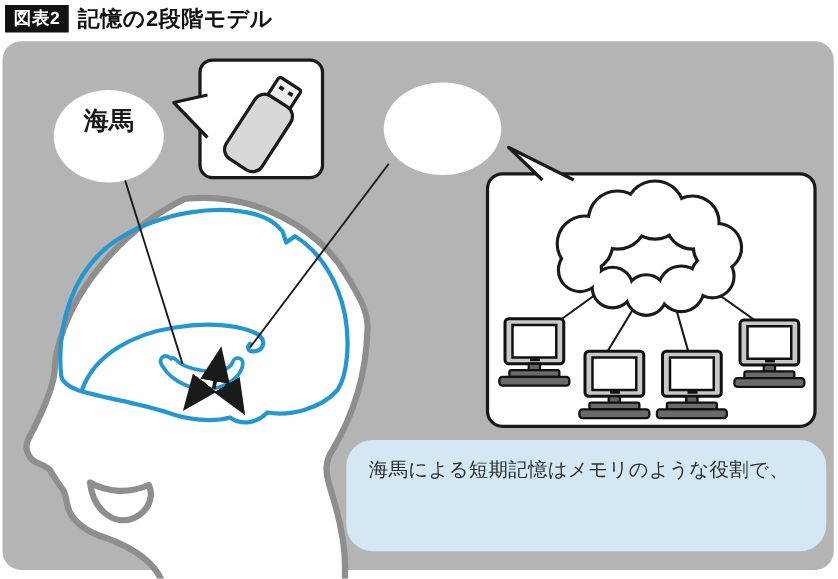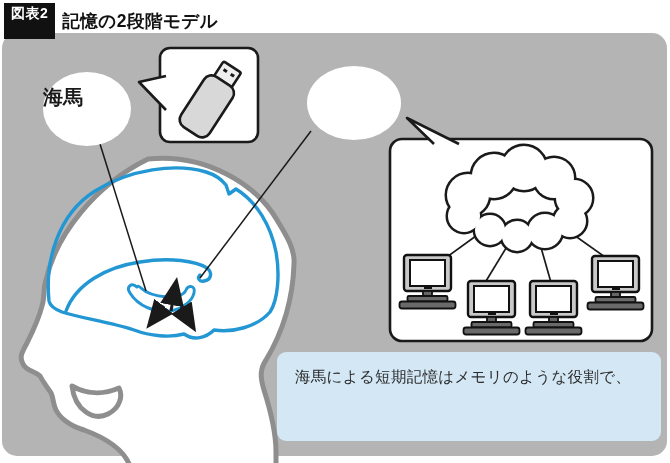--- a/index.html
+++ b/index.html
@@ -1,27 +1,27 @@
 <!DOCTYPE html>
 <html><head>
 <meta charset="utf-8">
 <style>
   html,body{margin:0;padding:0;background:#fff;}
   .stage{position:relative;width:670px;height:463px;background:#fff;overflow:hidden;
          font-family:"Liberation Sans","DejaVu Sans",sans-serif;}
   .stage svg{position:absolute;left:0;top:0;}
   .hdr{position:absolute;left:4px;top:3px;display:flex;align-items:center;gap:7px;z-index:5;}
   .hdr .tag{background:#111;color:#fff;font-size:14px;font-weight:bold;
-            padding:2px 7px 17px;line-height:1.2;letter-spacing:.5px;}
+            padding:2px 7px 3px;line-height:1.2;letter-spacing:.5px;}
   .hdr .ttl{color:#111;font-size:17.5px;font-weight:bold;letter-spacing:.5px;}
-  .bubble-label{position:absolute;z-index:5;color:#1a1a1a;line-height:1.18;}
+  .bubble-label{position:absolute;z-index:5;text-align:center;color:#1a1a1a;line-height:1.18;}
   .bubble-label .nm{font-size:20px;font-weight:600;}
   .bubble-label .ql{font-size:16px;font-weight:600;}
   .caption{position:absolute;left:277px;top:352px;width:384px;height:89px;z-index:5;
-           background:#d3e7f5;border-radius:9px;box-sizing:border-box;
+           background:#d3e7f5;border-radius:21px;box-sizing:border-box;
            padding:11px 10px 0 18px;color:#2b2b2b;font-size:15.5px;line-height:27.5px;
            letter-spacing:.3px;}
 </style>
 </head>
 <body>
 
 <div class="stage">
 
   <div class="hdr">
     <span class="tag">図表2</span>

